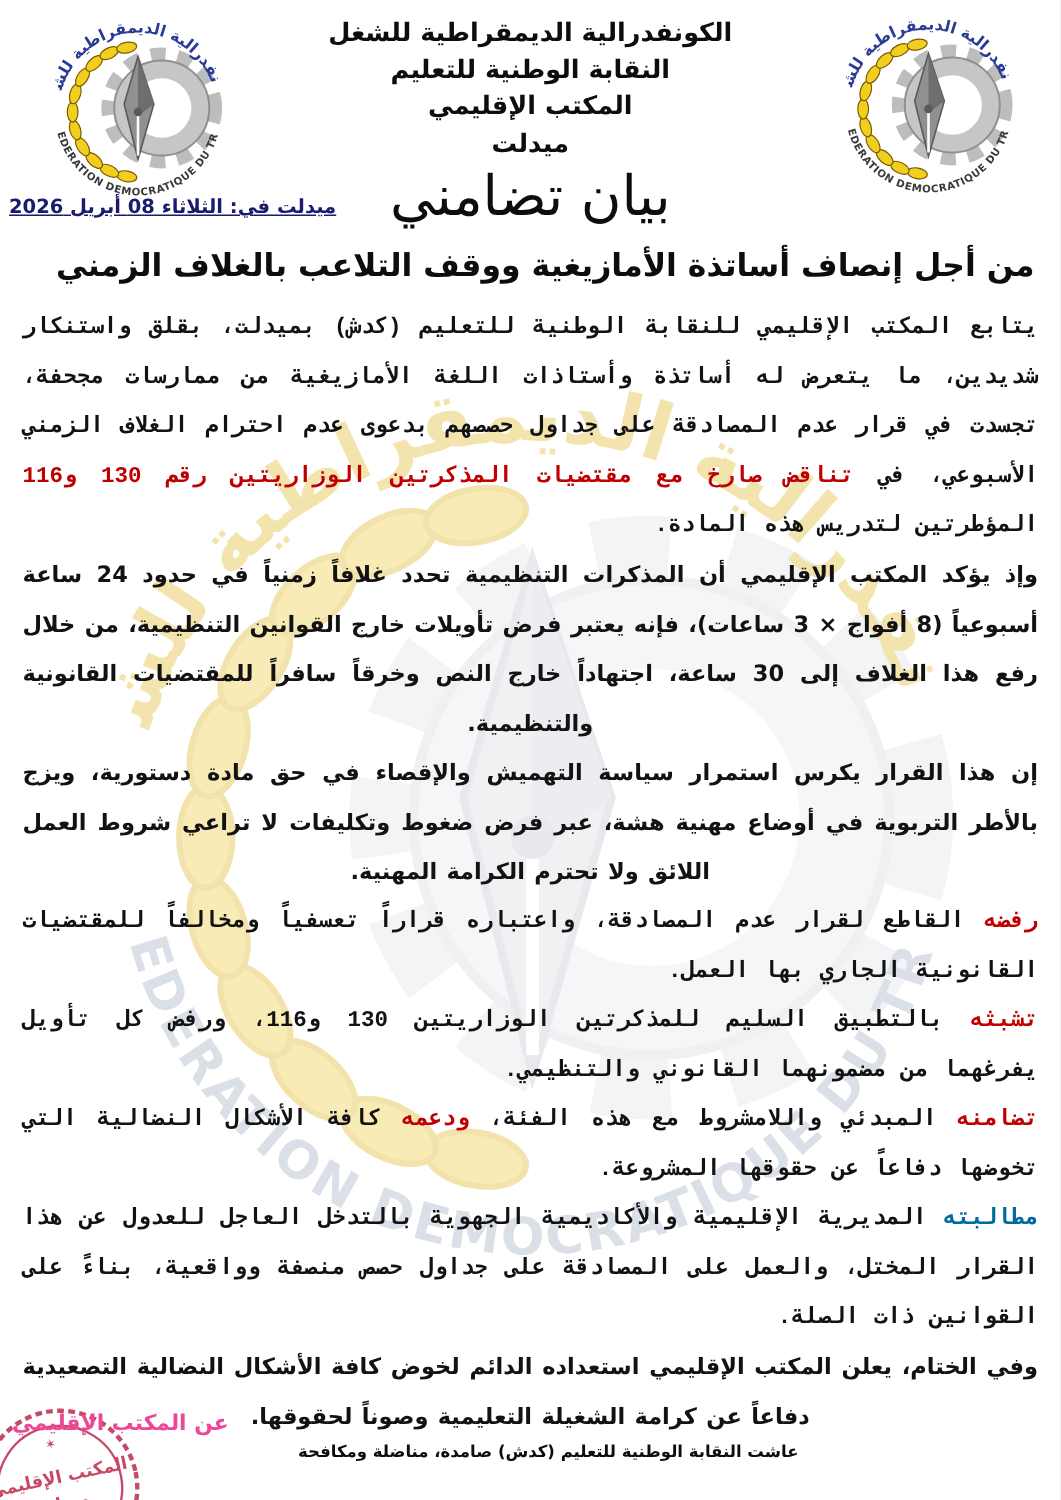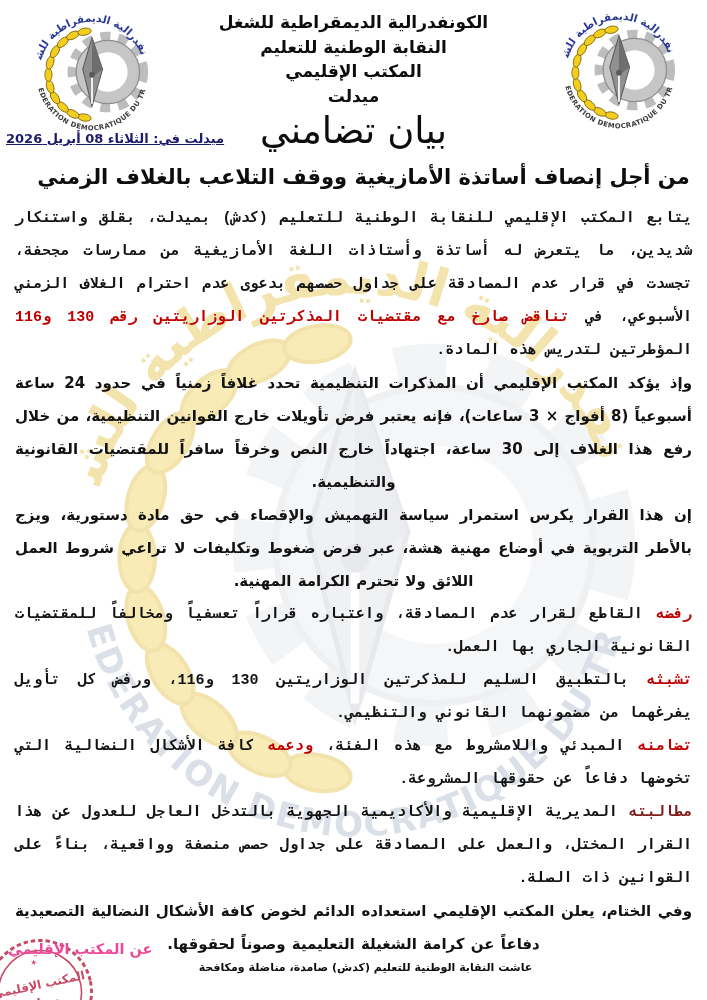--- a/index.html
+++ b/index.html
@@ -145,21 +145,21 @@
   <div class="doc-title">بيان تضامني</div>
   <div class="doc-subtitle">من أجل إنصاف أساتذة الأمازيغية ووقف التلاعب بالغلاف الزمني</div>
 
   <div class="doc-body">
       <p class="para last-right"><span>يتابع المكتب الإقليمي للنقابة الوطنية للتعليم (كدش) بميدلت، بقلق واستنكار شديدين، ما يتعرض له أساتذة وأستاذات اللغة الأمازيغية من ممارسات مجحفة، تجسدت في قرار عدم المصادقة على جداول حصصهم بدعوى عدم احترام الغلاف الزمني الأسبوعي، في </span><span class="red" style="color: rgb(192, 0, 0);">تناقض صارخ مع مقتضيات المذكرتين الوزاريتين رقم 130 و116</span><span> المؤطرتين لتدريس هذه المادة.</span></p>
       <p class="para last-center"><span>وإذ يؤكد المكتب الإقليمي أن المذكرات التنظيمية تحدد غلافاً زمنياً في حدود 24 ساعة أسبوعياً (8 أفواج × 3 ساعات)، فإنه يعتبر فرض تأويلات خارج القوانين التنظيمية، من خلال رفع هذا الغلاف إلى 30 ساعة، اجتهاداً خارج النص وخرقاً سافراً للمقتضيات القانونية والتنظيمية.</span></p>
       <p class="para last-center"><span>إن هذا القرار يكرس استمرار سياسة التهميش والإقصاء في حق مادة دستورية، ويزج بالأطر التربوية في أوضاع مهنية هشة، عبر فرض ضغوط وتكليفات لا تراعي شروط العمل اللائق ولا تحترم الكرامة المهنية.</span></p>
       <p class="para last-right"><span class="red" style="color: rgb(192, 0, 0);">رفضه</span><span> القاطع لقرار عدم المصادقة، واعتباره قراراً تعسفياً ومخالفاً للمقتضيات القانونية الجاري بها العمل.</span></p>
       <p class="para last-right"><span class="red" style="color: rgb(192, 0, 0);">تشبثه</span><span> بالتطبيق السليم للمذكرتين الوزاريتين 130 و116، ورفض كل تأويل يفرغهما من مضمونهما القانوني والتنظيمي.</span></p>
       <p class="para last-right"><span class="red" style="color: rgb(192, 0, 0);">تضامنه</span><span> المبدئي واللامشروط مع هذه الفئة، </span><span class="red" style="color: rgb(192, 0, 0);">ودعمه</span><span> كافة الأشكال النضالية التي تخوضها دفاعاً عن حقوقها المشروعة.</span></p>
-      <p class="para last-right"><span class="red" style="color: #7f1d1d;">مطالبته</span><span> المديرية الإقليمية والأكاديمية الجهوية بالتدخل العاجل للعدول عن هذا القرار المختل، والعمل على المصادقة على جداول حصص منصفة وواقعية، بناءً على القوانين ذات الصلة.</span></p>
+      <p class="para last-right"><span class="red" style="color: #0369a1;">مطالبته</span><span> المديرية الإقليمية والأكاديمية الجهوية بالتدخل العاجل للعدول عن هذا القرار المختل، والعمل على المصادقة على جداول حصص منصفة وواقعية، بناءً على القوانين ذات الصلة.</span></p>
       <p class="para last-center"><span>وفي الختام، يعلن المكتب الإقليمي استعداده الدائم لخوض كافة الأشكال النضالية التصعيدية دفاعاً عن كرامة الشغيلة التعليمية وصوناً لحقوقها.</span></p>
     </div>
 
   <div class="signature">عن المكتب الإقليمي</div>
   <div class="slogan">عاشت النقابة الوطنية للتعليم (كدش) صامدة، مناضلة ومكافحة</div>
   <div class="stamp"><svg viewBox="0 0 100 100" width="100%" height="100%">
     <g transform="rotate(-12 50 50)">
       <circle cx="50" cy="50" r="46" fill="none" stroke="#c23a58" stroke-width="2.6" stroke-dasharray="4 2.6"></circle>
       <circle cx="50" cy="50" r="37" fill="none" stroke="#c23a58" stroke-width="1.4"></circle>
       <text x="50" y="47" text-anchor="middle" font-size="10.5" font-weight="bold" fill="#c23a58">المكتب الإقليمي</text>

